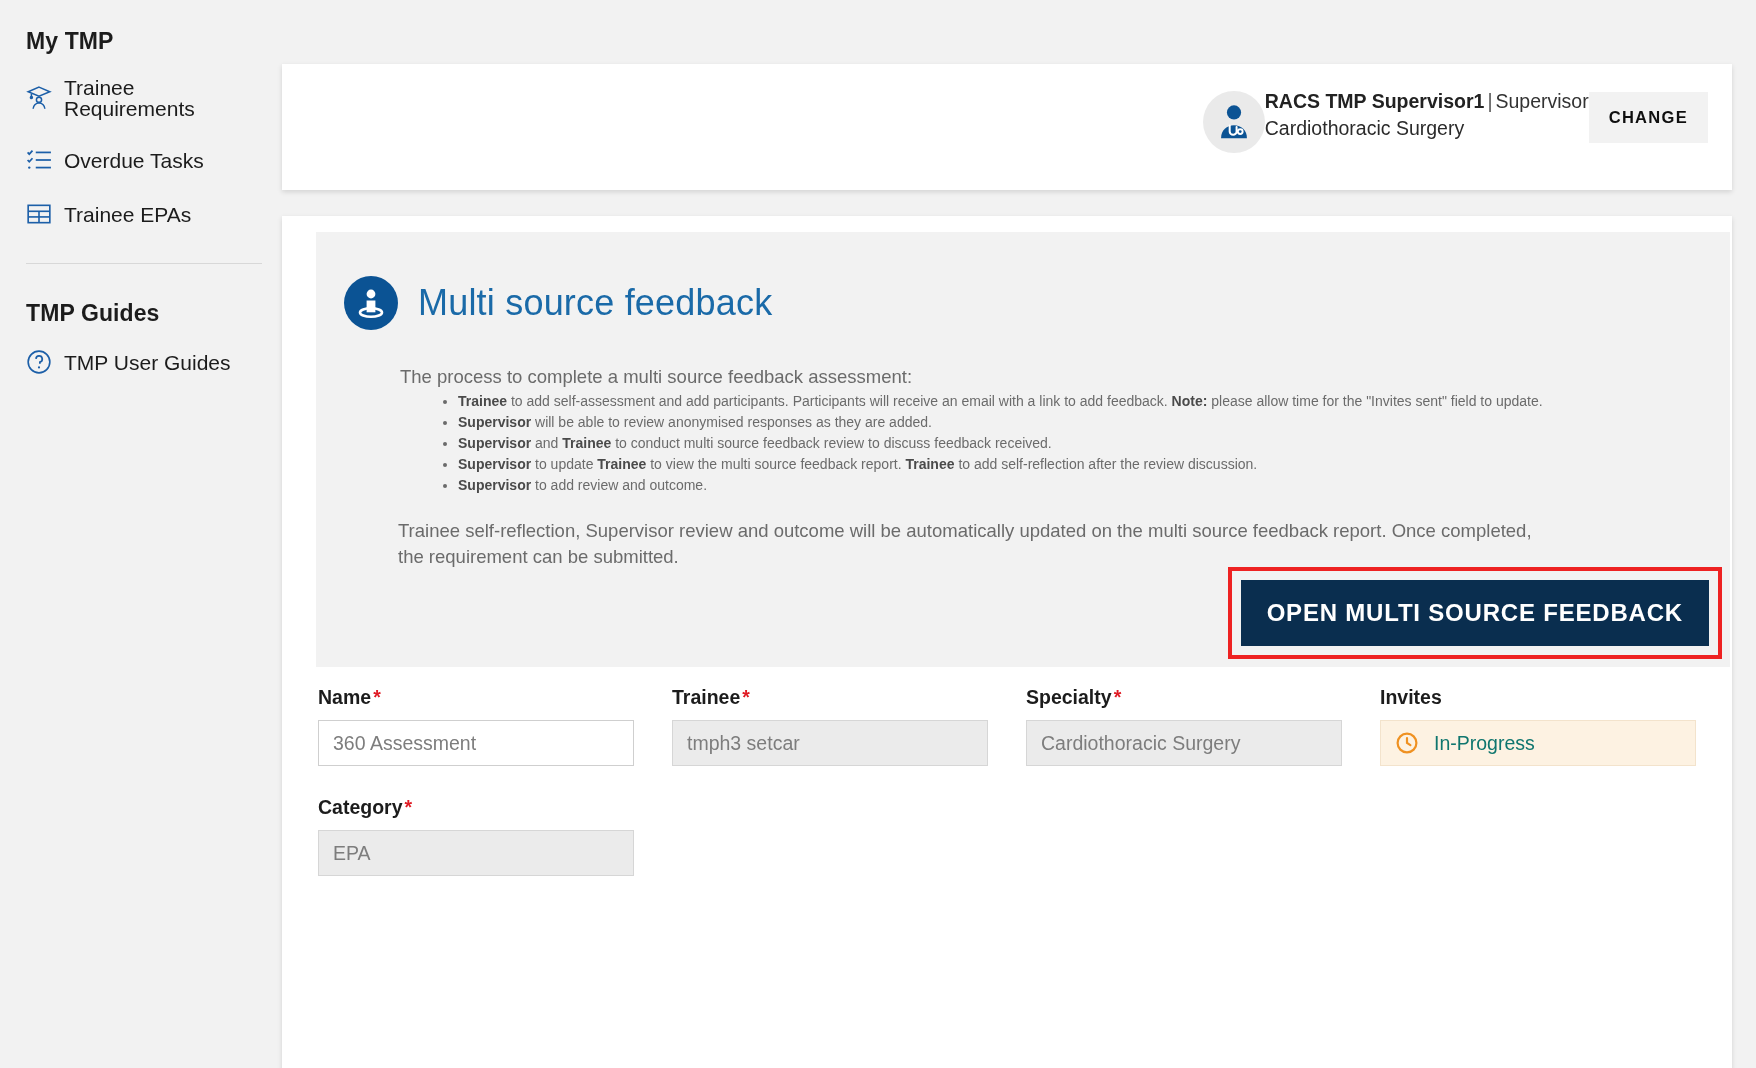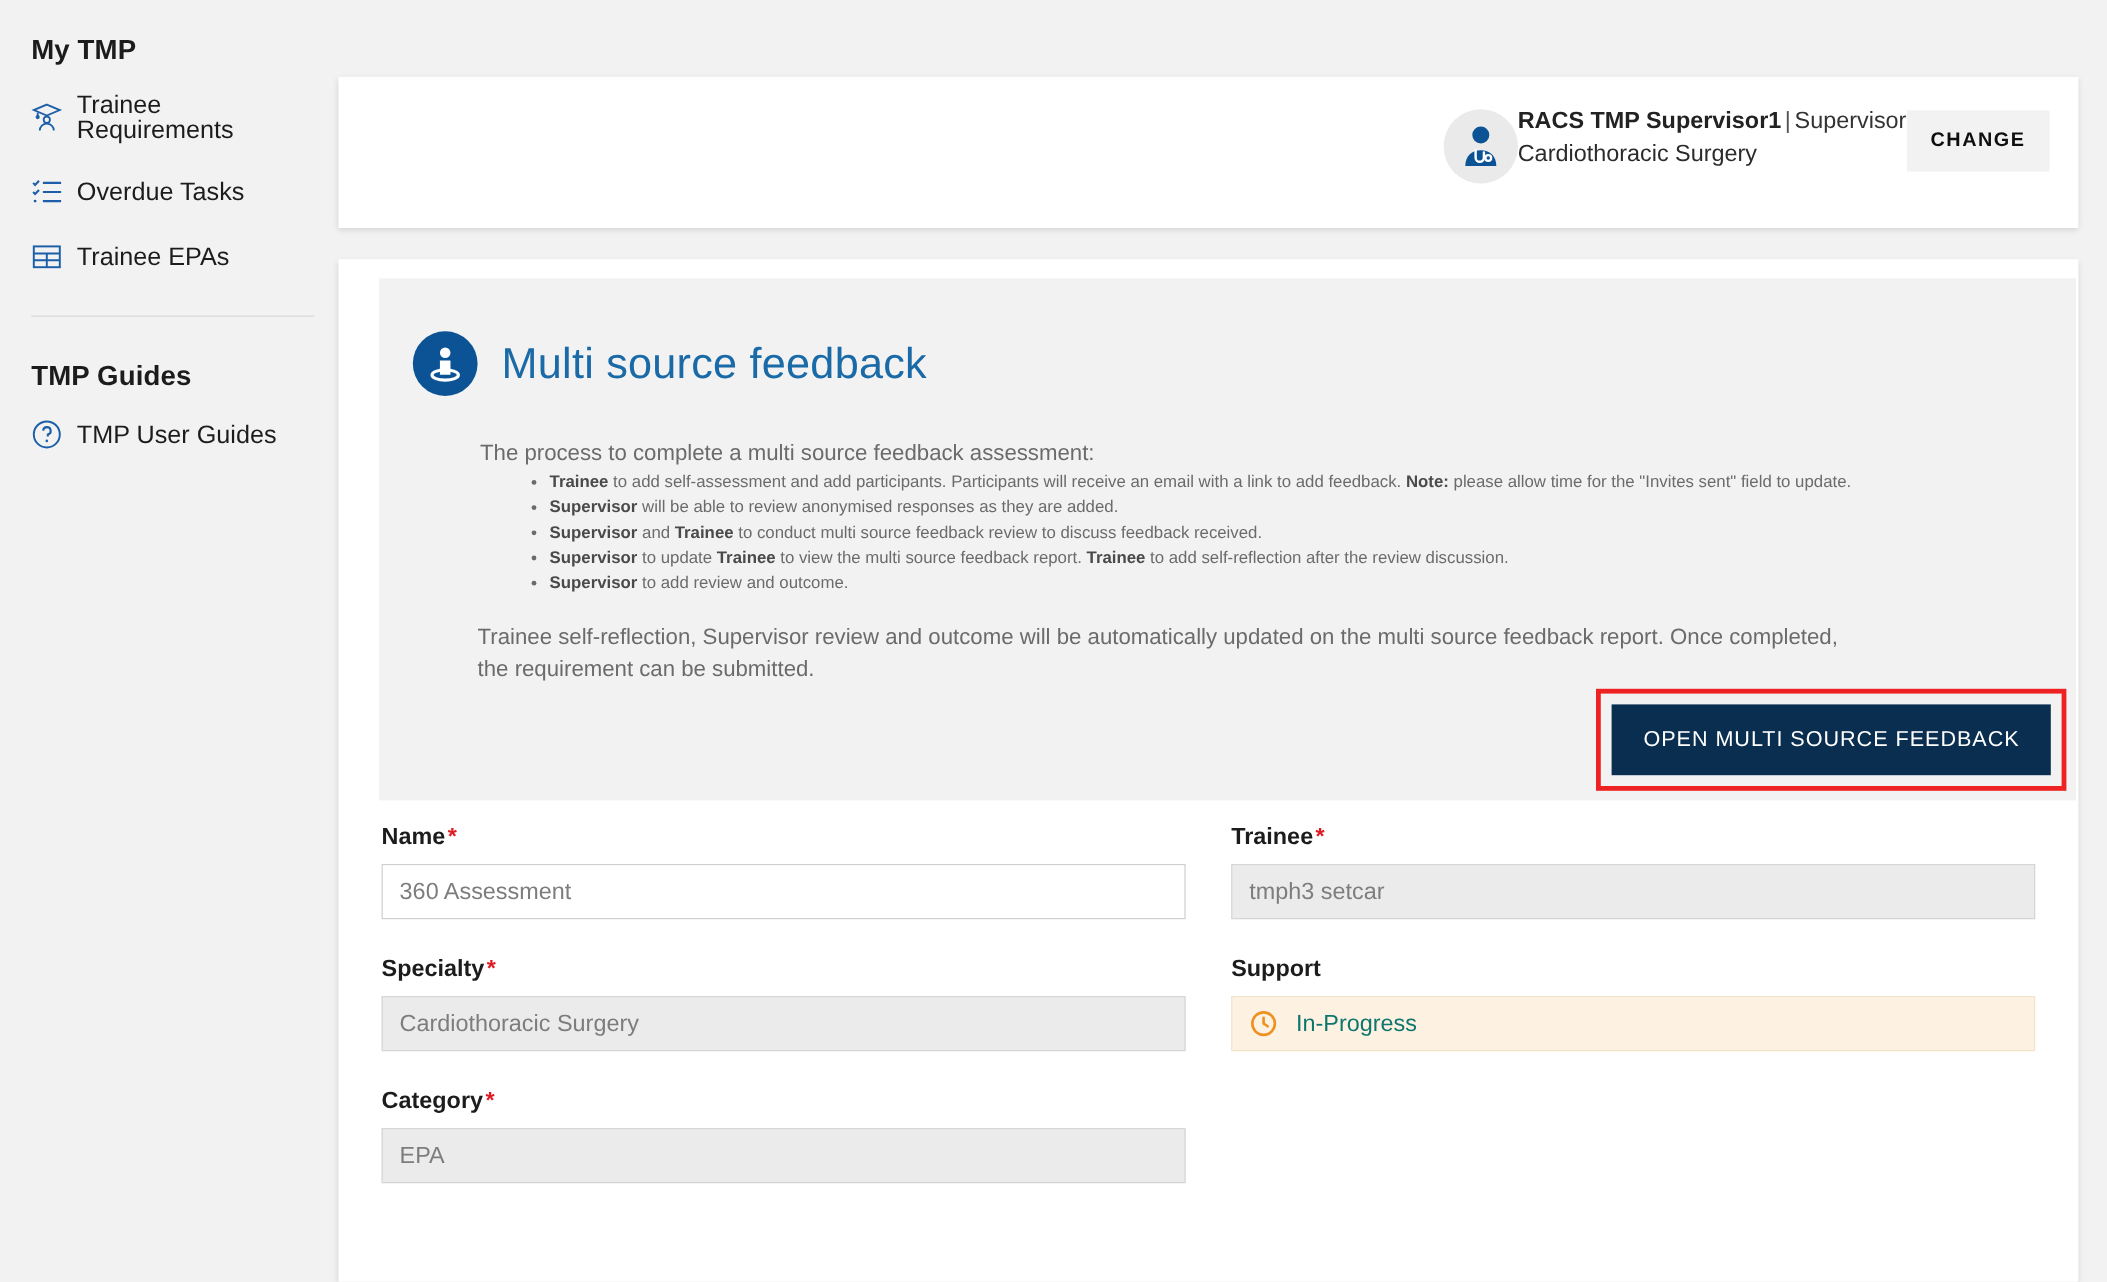--- a/index.html
+++ b/index.html
@@ -105,29 +105,29 @@
   }
 
   
   .open-wrap {
     position: absolute; right: 8px; bottom: 8px;
     border: 4px solid #ee2222; padding: 9px;
   }
   .open-btn {
     display: block; background: #0a2e4f; border: none;
     color: #ffffff; font-family: inherit;
-    font-size: 18px; font-weight: normal; letter-spacing: .8px;
+    font-size: 24px; font-weight: bold; letter-spacing: .8px;
     padding: 19px 26px; cursor: pointer; white-space: nowrap;
   }
 
   
   .form {
     position: absolute; left: 36px; top: 470px;
     width: 1378px;
-    display: grid; grid-template-columns: 1fr 1fr; column-gap: 38px; row-gap: 0;
+    display: grid; grid-template-columns: 1fr 1fr 1fr 1fr; column-gap: 38px; row-gap: 0;
   }
   .field { margin-bottom: 30px; }
   .field label {
     display: block; font-size: 19.5px; font-weight: bold; color: #1c1c1c;
     margin-bottom: 11px;
   }
   .field label .req { color: #e01b24; font-weight: bold; padding-left: 2px; }
   .input {
     height: 46px; width: 100%;
     border: 1px solid #cfcfcf; background: #ffffff;
@@ -268,21 +268,21 @@
         <label><span>Trainee</span><span class="req">*</span></label>
         <div class="input disabled">tmph3 setcar</div>
       </div>
 
       <div class="field">
         <label><span>Specialty</span><span class="req">*</span></label>
         <div class="input disabled">Cardiothoracic Surgery</div>
       </div>
 
       <div class="field">
-        <label><span>Support</span><span class="req"></span></label>
+        <label><span>Invites</span><span class="req"></span></label>
         <div class="input status">
           <span class="status-ico">
             <svg viewBox="0 0 24 24" fill="none" stroke="#ef9121" stroke-width="2.2">
               <circle cx="12" cy="12" r="9.4"></circle>
               <path d="M12 7.2 V12 L15.4 14.2" stroke-linecap="round"></path>
             </svg>
           </span>
           <span>In-Progress</span>
         </div>
       </div>

